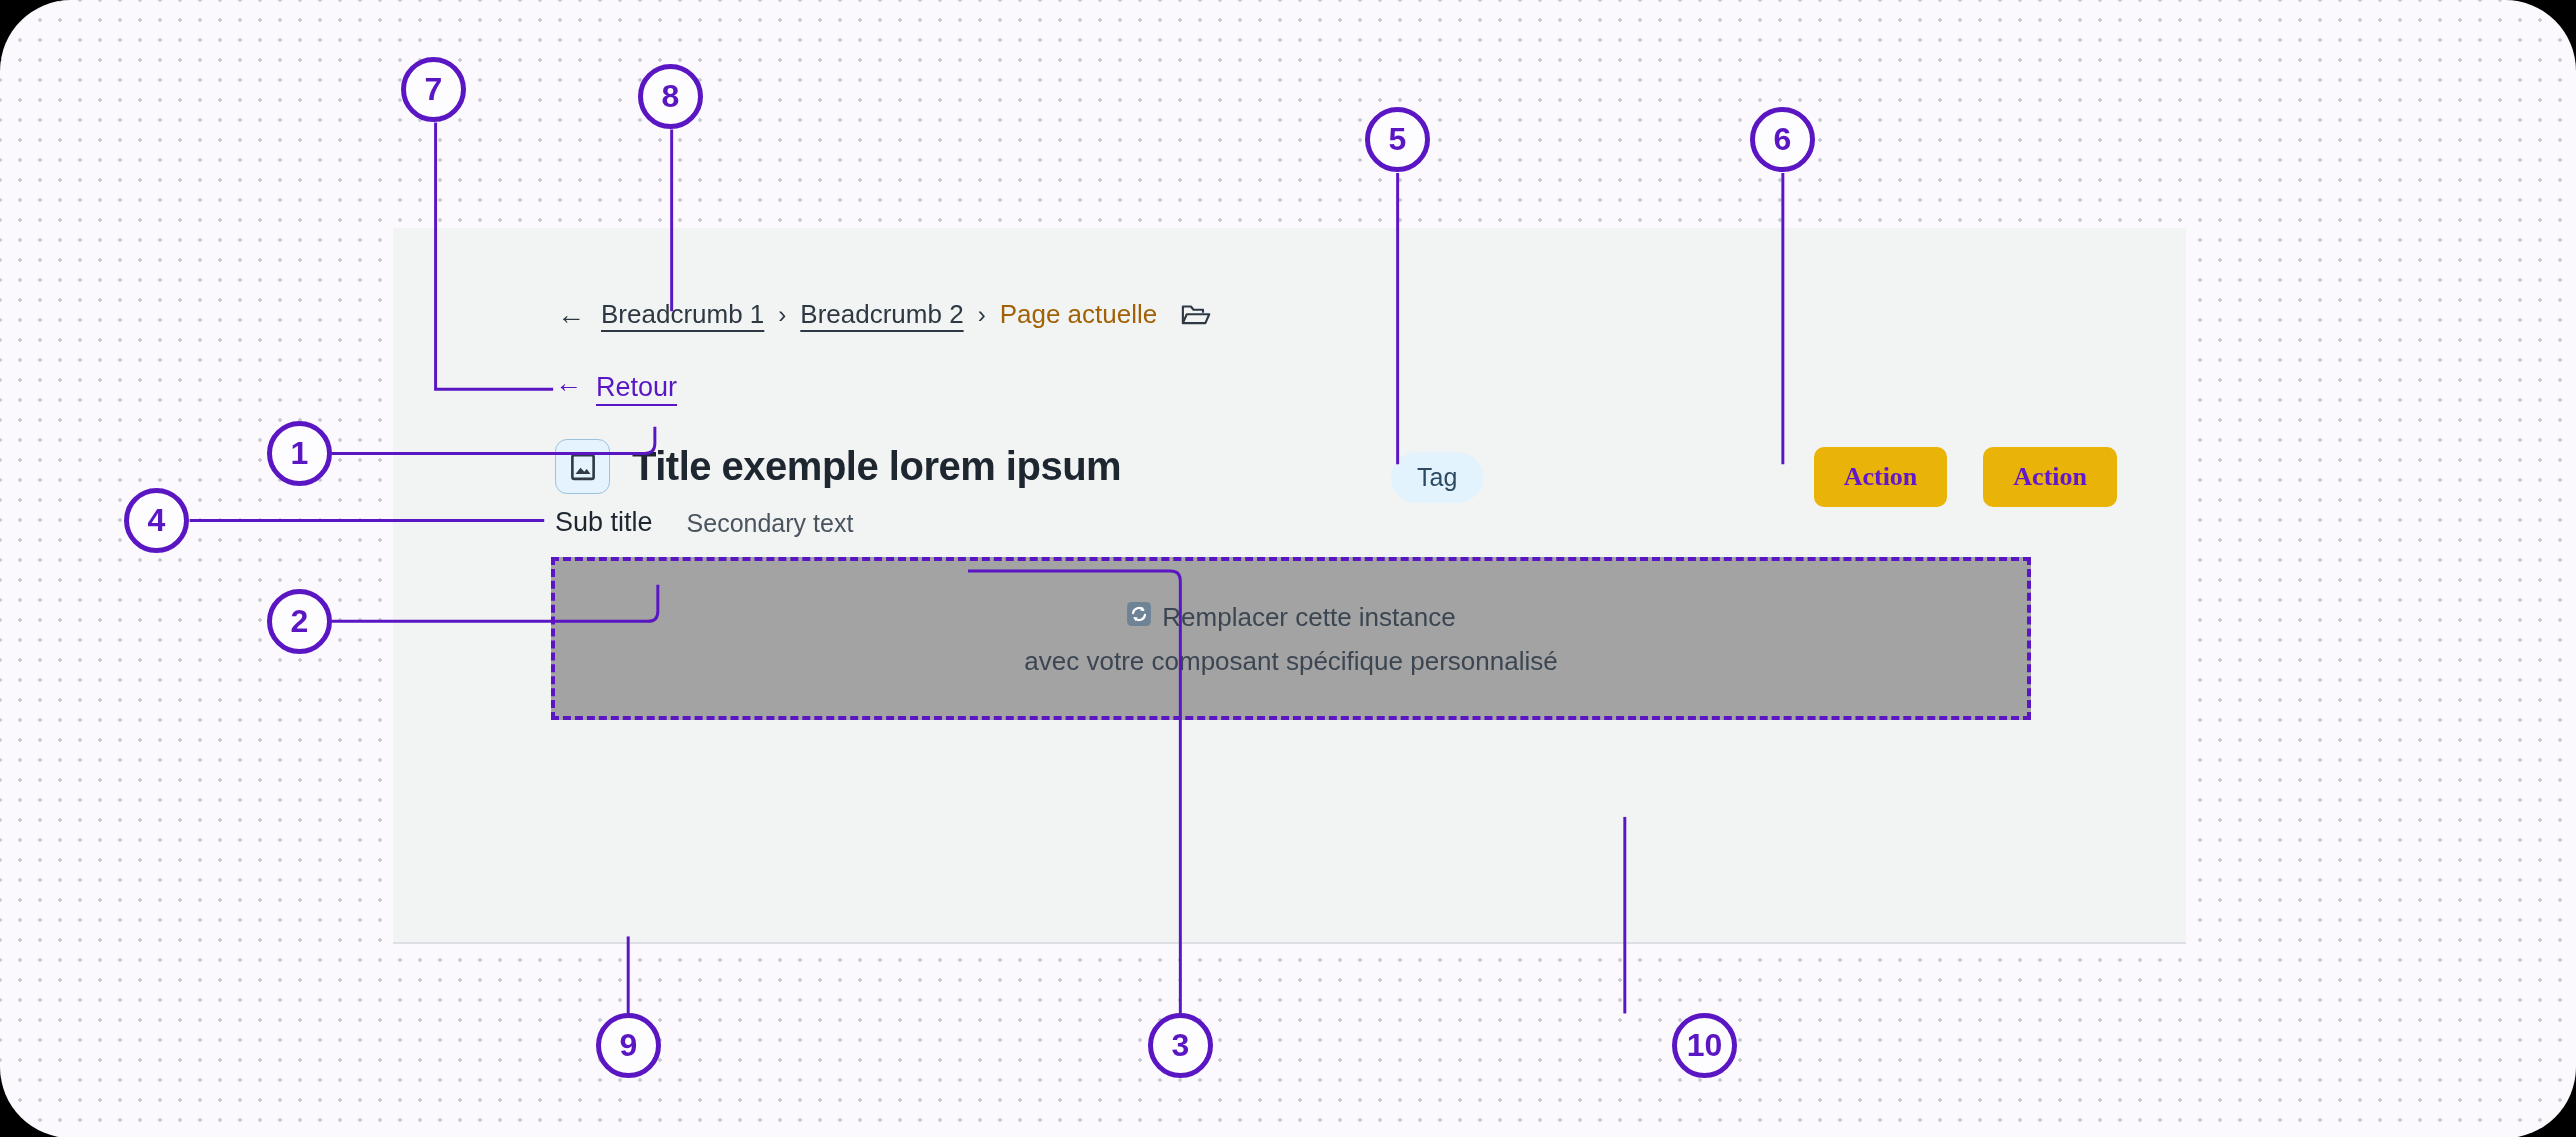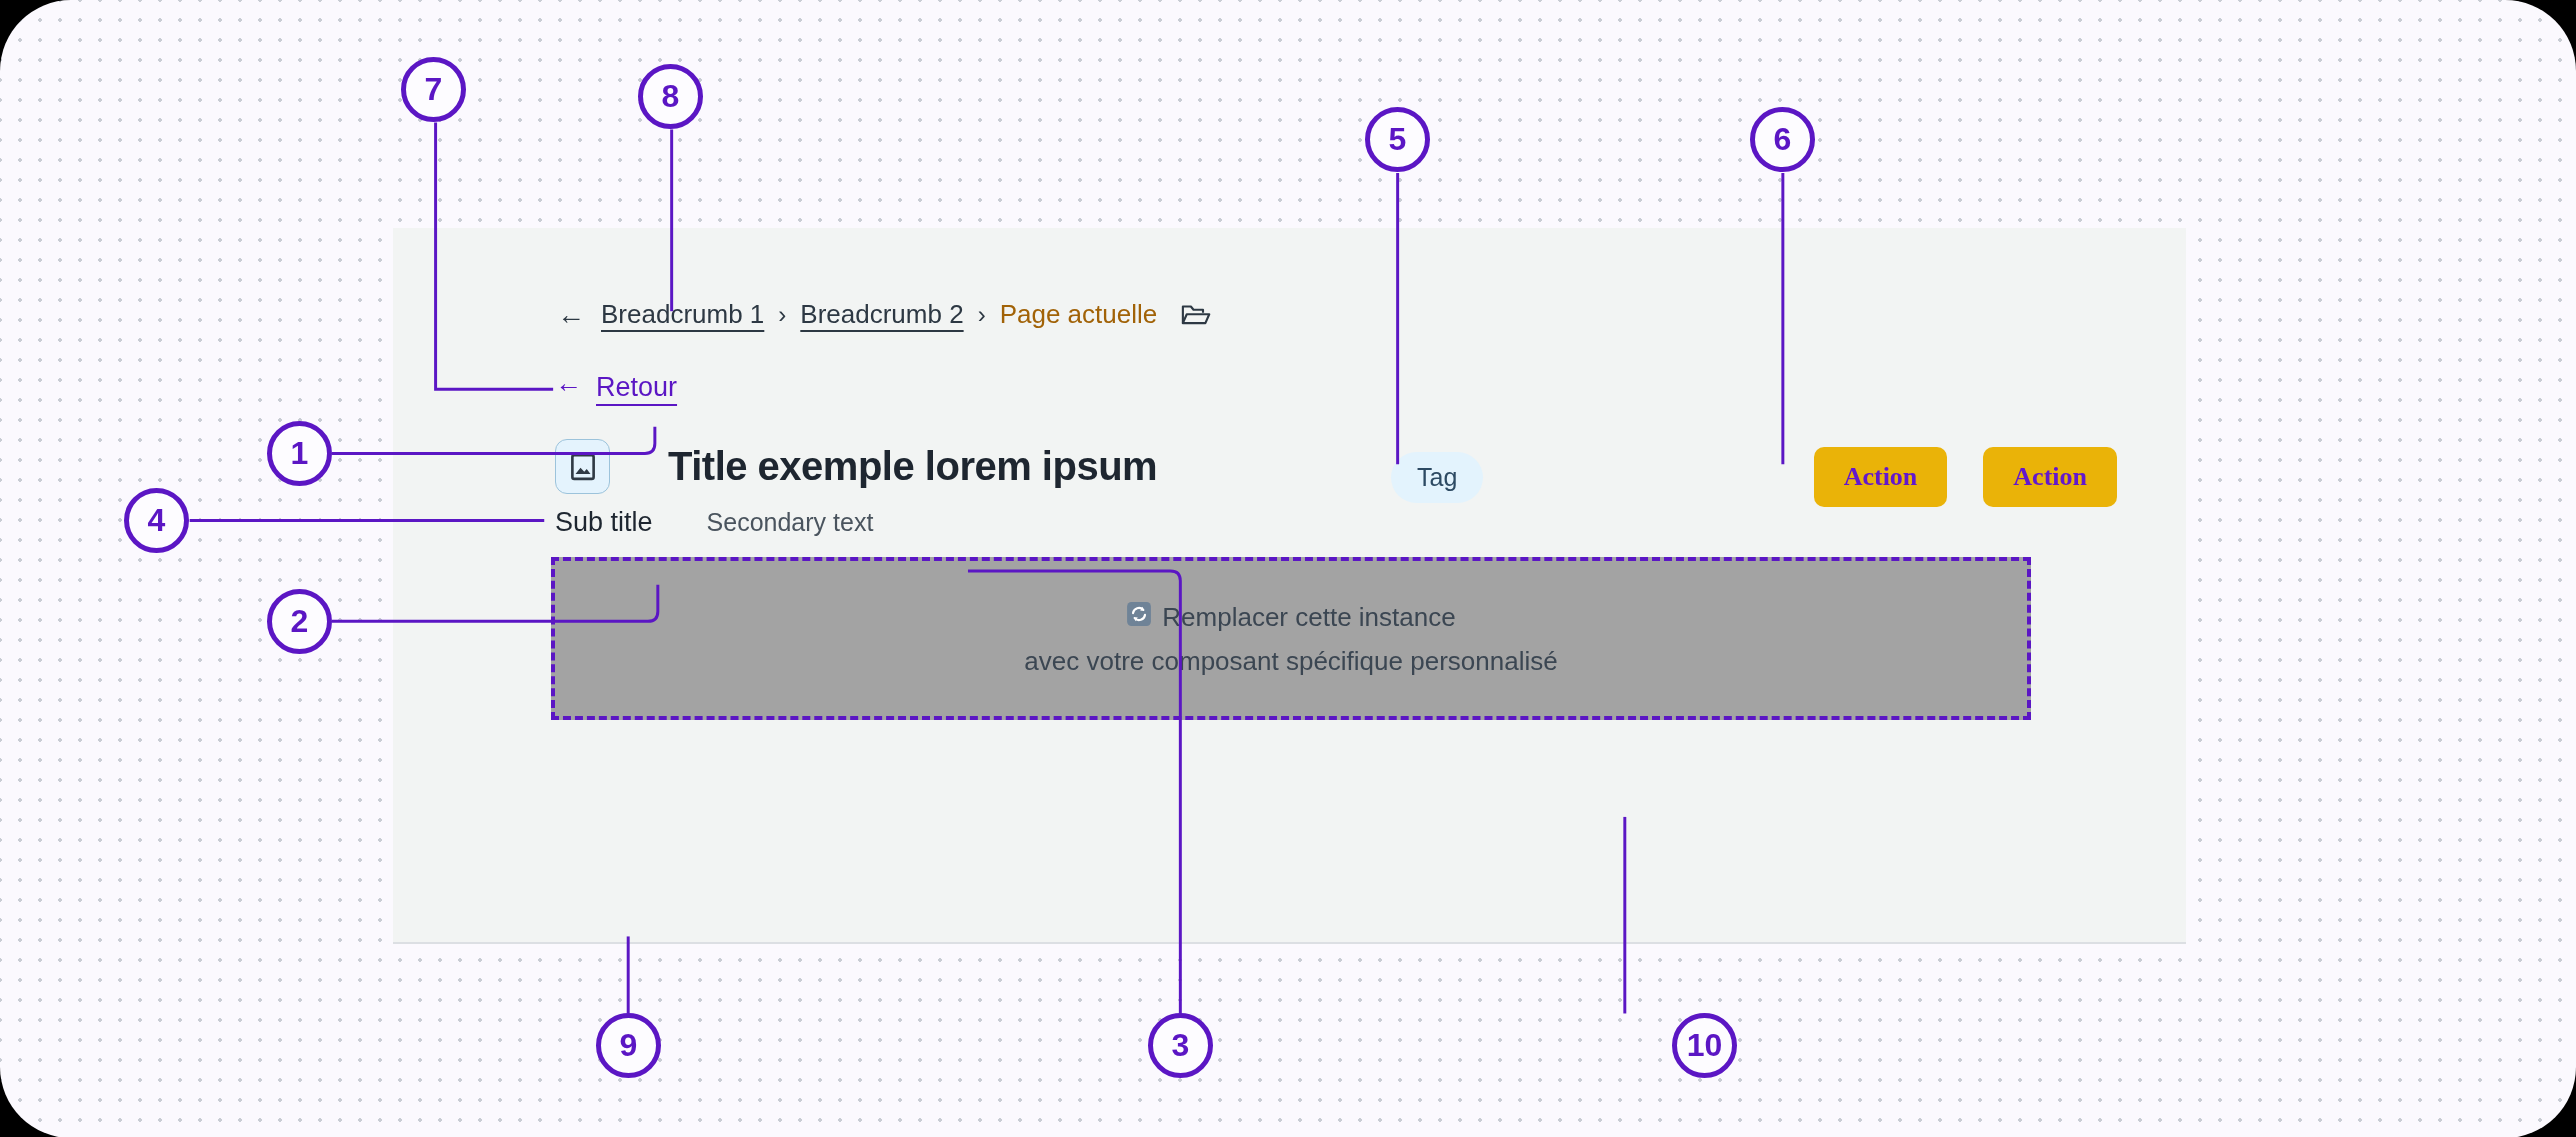--- a/index.html
+++ b/index.html
@@ -73,21 +73,21 @@
     display: flex; align-items: center; gap: 22px;
   }
   .title-icon {
     width: 55px; height: 55px;
     background: #e4f3fd; border: 1px solid #9cc3db;
     border-radius: 12px;
     display: flex; align-items: center; justify-content: center;
   }
   .page-title {
     font-size: 40px; font-weight: bold; color: #1e2630;
-    letter-spacing: -0.5px; white-space: nowrap; margin-left: 36px;
+    letter-spacing: -0.5px; white-space: nowrap;
   }
 
   
   .tag {
     position: absolute; left: 998px; top: 224px;
     background: #e3f3fd; color: #2d4a63;
     font-size: 25px; border-radius: 28px;
     padding: 11px 26px;
   }
 
@@ -100,21 +100,21 @@
     background: #eab308; color: #6318cc;
     font-size: 26px; font-weight: bold;
     border: none; border-radius: 10px;
     padding: 15px 30px; cursor: pointer;
     font-family: Liberation Serif, serif;
   }
 
   
   .subtitle-row {
     position: absolute; left: 162px; top: 279px;
-    display: flex; align-items: center; gap: 54px;
+    display: flex; align-items: flex-end; gap: 34px;
   }
   .sub-title { font-size: 27px; color: #1e2630; }
   .secondary-text { font-size: 25px; color: #4a545e; }
 
   
   .placeholder {
     position: absolute; left: 158px; top: 329px;
     width: 1480px; height: 163px;
     background: #a3a3a3;
     border: 4px dashed #5b16c4;

